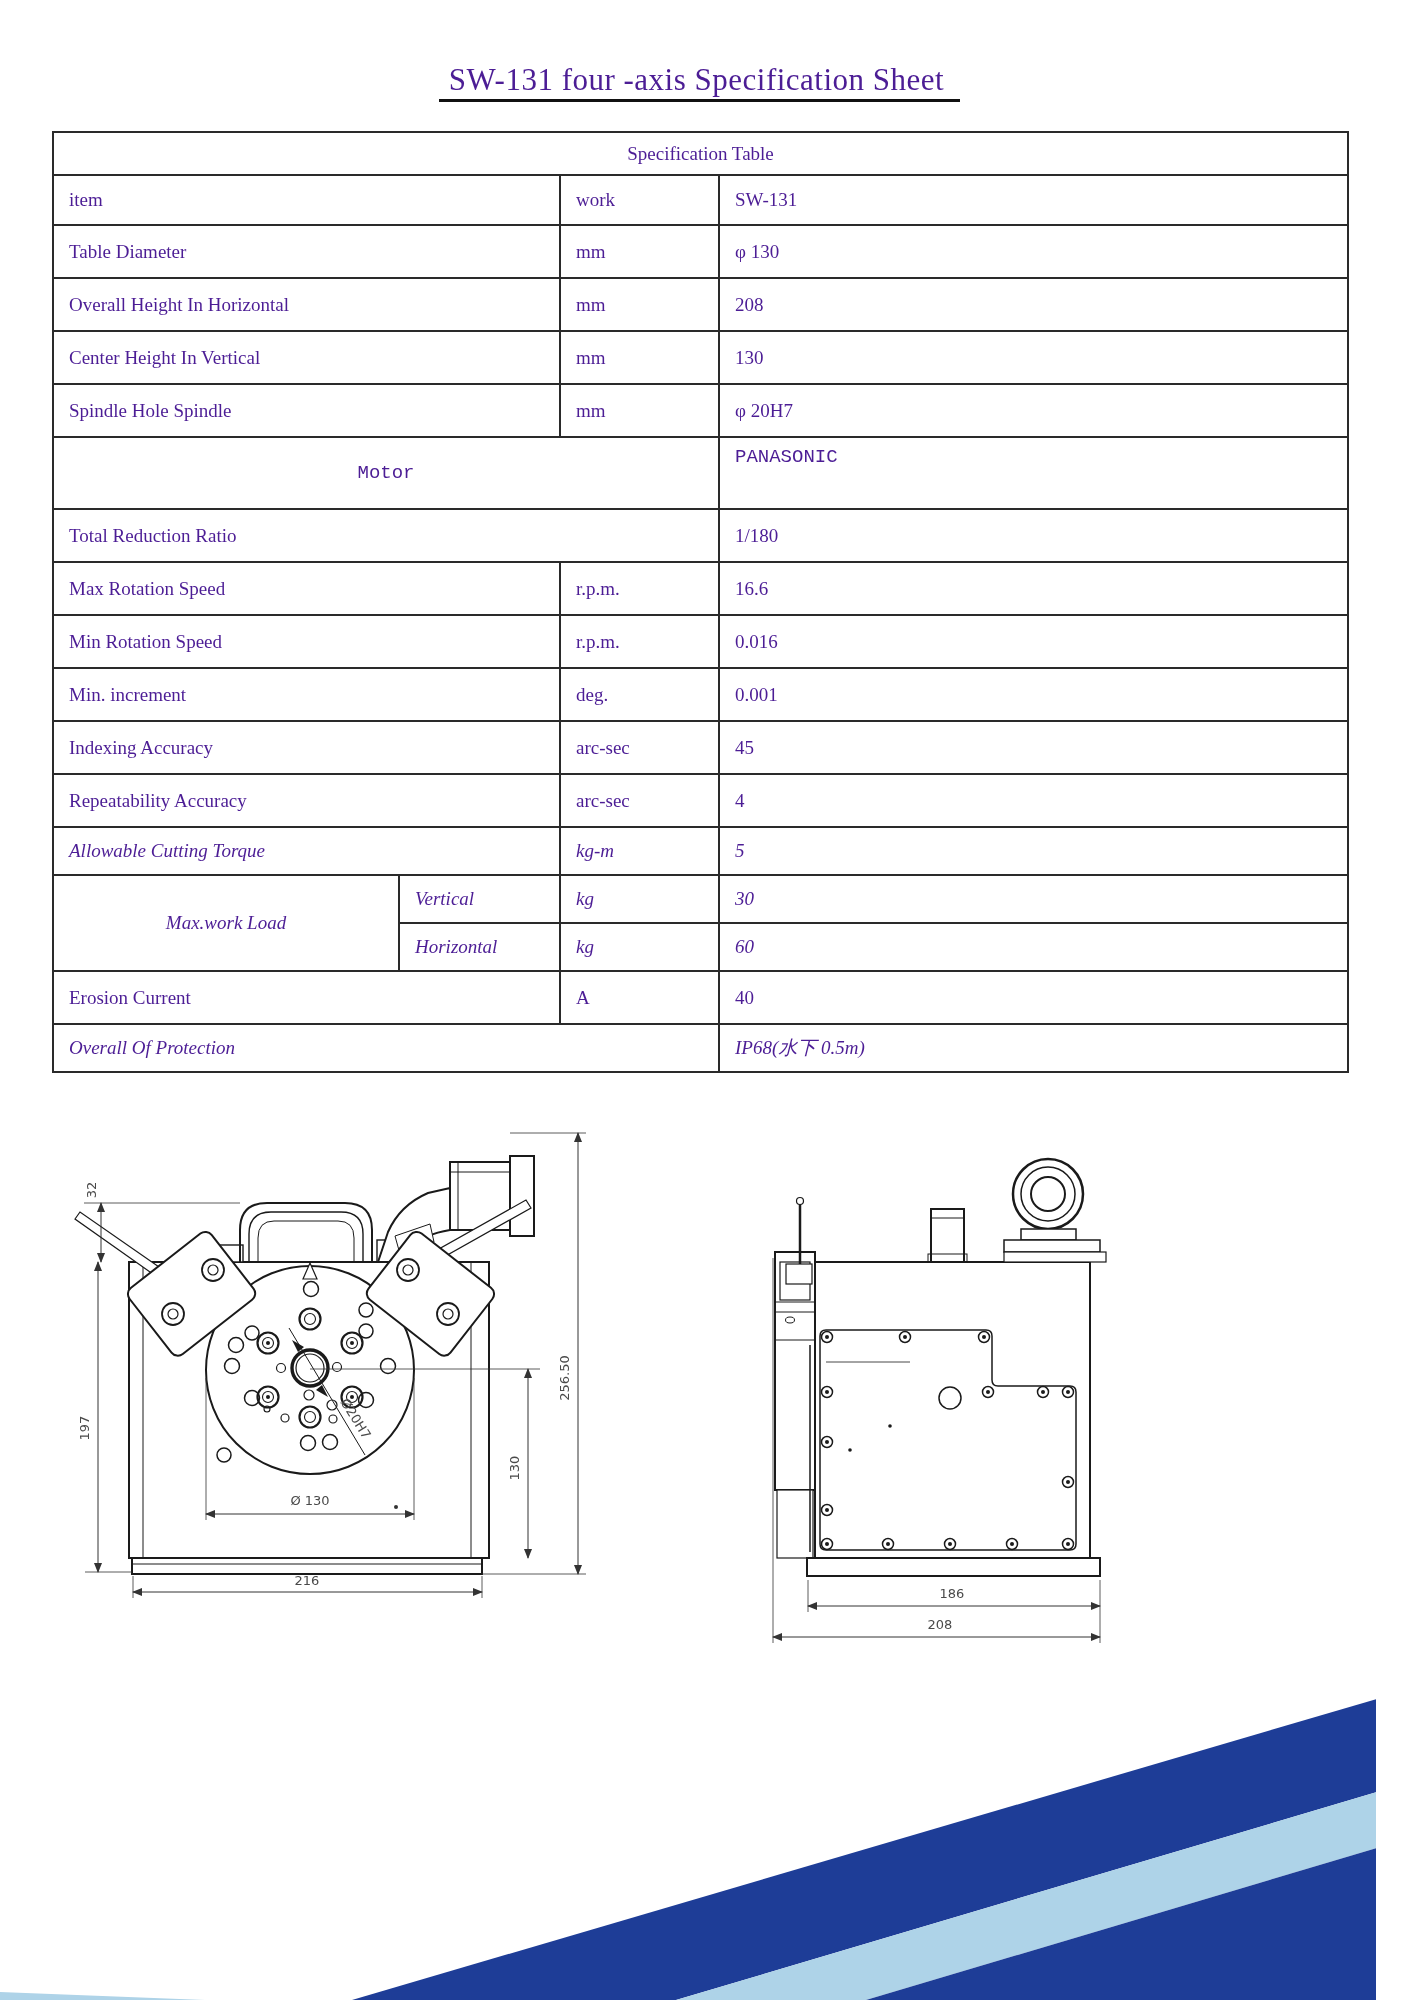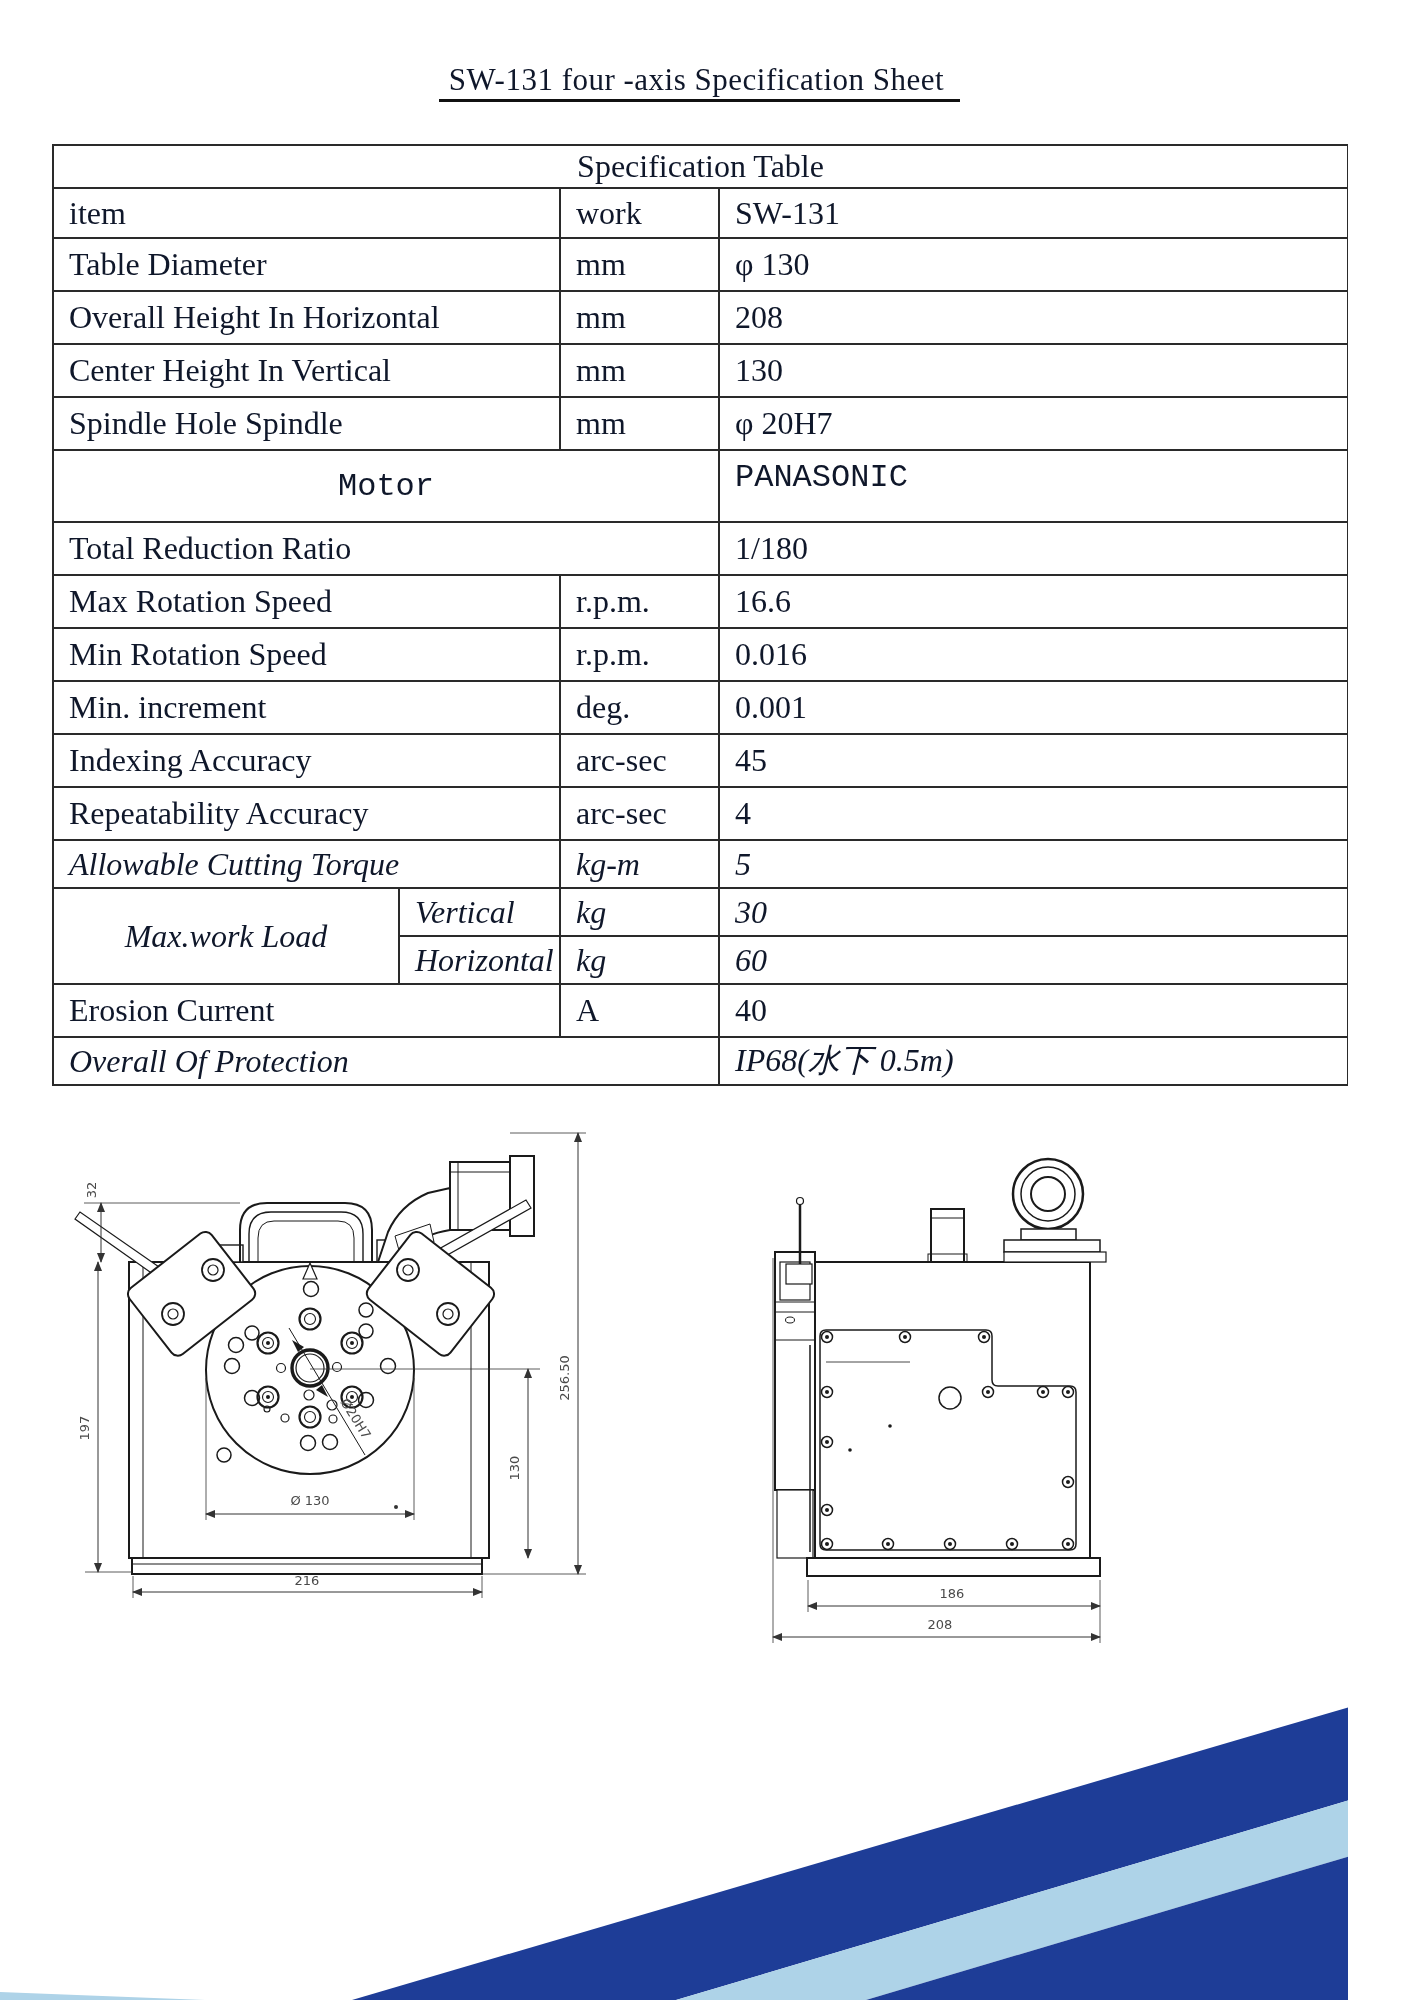--- a/index.html
+++ b/index.html
@@ -1,22 +1,22 @@
 <!DOCTYPE html>
 <html><head>
 <meta charset="utf-8">
 <style>
   html,body{margin:0;padding:0;background:#ffffff;}
   .page{position:relative;width:1348px;height:2000px;background:#fff;overflow:hidden;
-        font-family:"Liberation Serif", serif;color:#0f172a;}
+        font-family:"Liberation Serif", serif;color:#4c1d95;padding-left:28px;}
   .title{position:absolute;left:52px;top:62px;width:1295px;text-align:center;
          font-size:31px;letter-spacing:.5px;}
   .title span{border-bottom:3px solid #111;padding:0 16px 2px 10px;}
-  table.spec{position:absolute;left:52px;top:144px;width:1295px;border-collapse:collapse;
-             table-layout:fixed;font-size:32px;}
+  table.spec{position:absolute;left:52px;top:131px;width:1295px;border-collapse:collapse;
+             table-layout:fixed;font-size:19px;}
   table.spec td{border:2px solid #2a2a2a;padding:0 0 0 15px;vertical-align:middle;
                 overflow:hidden;white-space:nowrap;}
   table.spec td.center{text-align:center;padding:0;}
   table.spec td.vtop{vertical-align:top;padding-top:8px;margin-top:8px;}
   tr.h43{height:43px;} tr.h50{height:50px;margin-top:8px;} tr.h53{height:53px;}
   tr.h72{height:72px;font-family:Liberation Mono, monospace;} tr.h48{height:48px;font-style:italic;}
   svg text{font-family:"DejaVu Sans", sans-serif;font-size:13px;fill:#4a4a4a;}
   .drawings{position:absolute;left:0;top:1080px;}
   .stripes{position:absolute;left:0;top:1660px;}
 </style>

